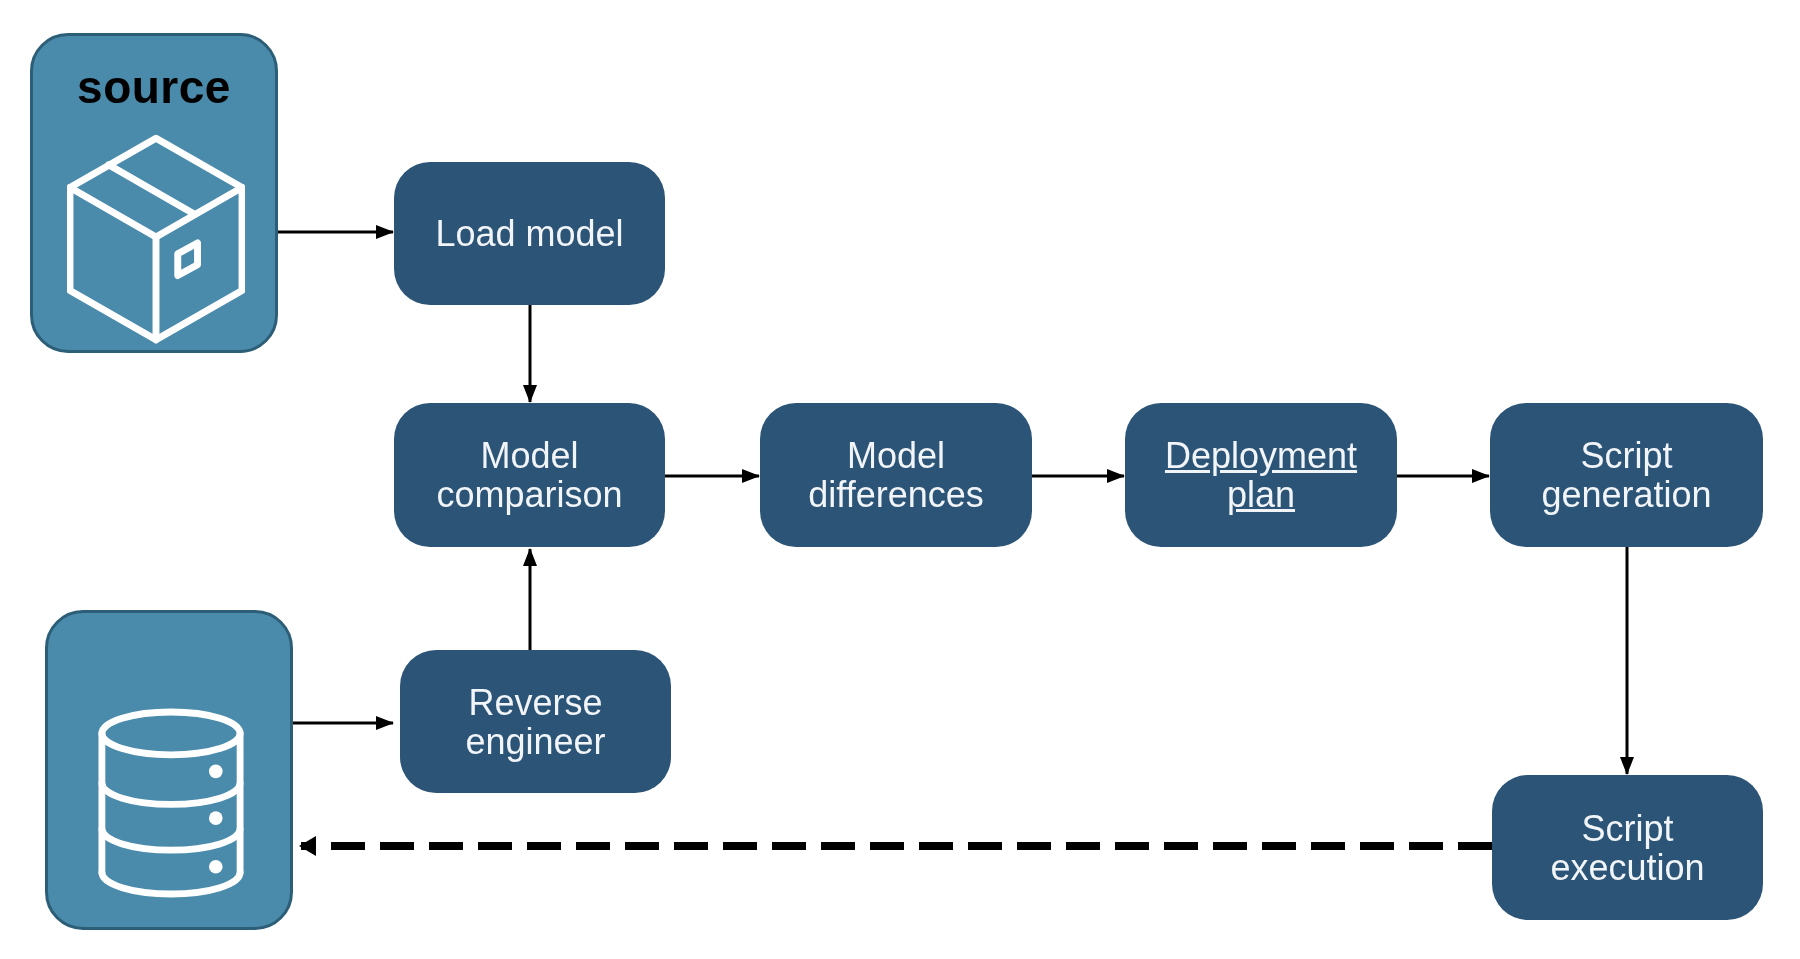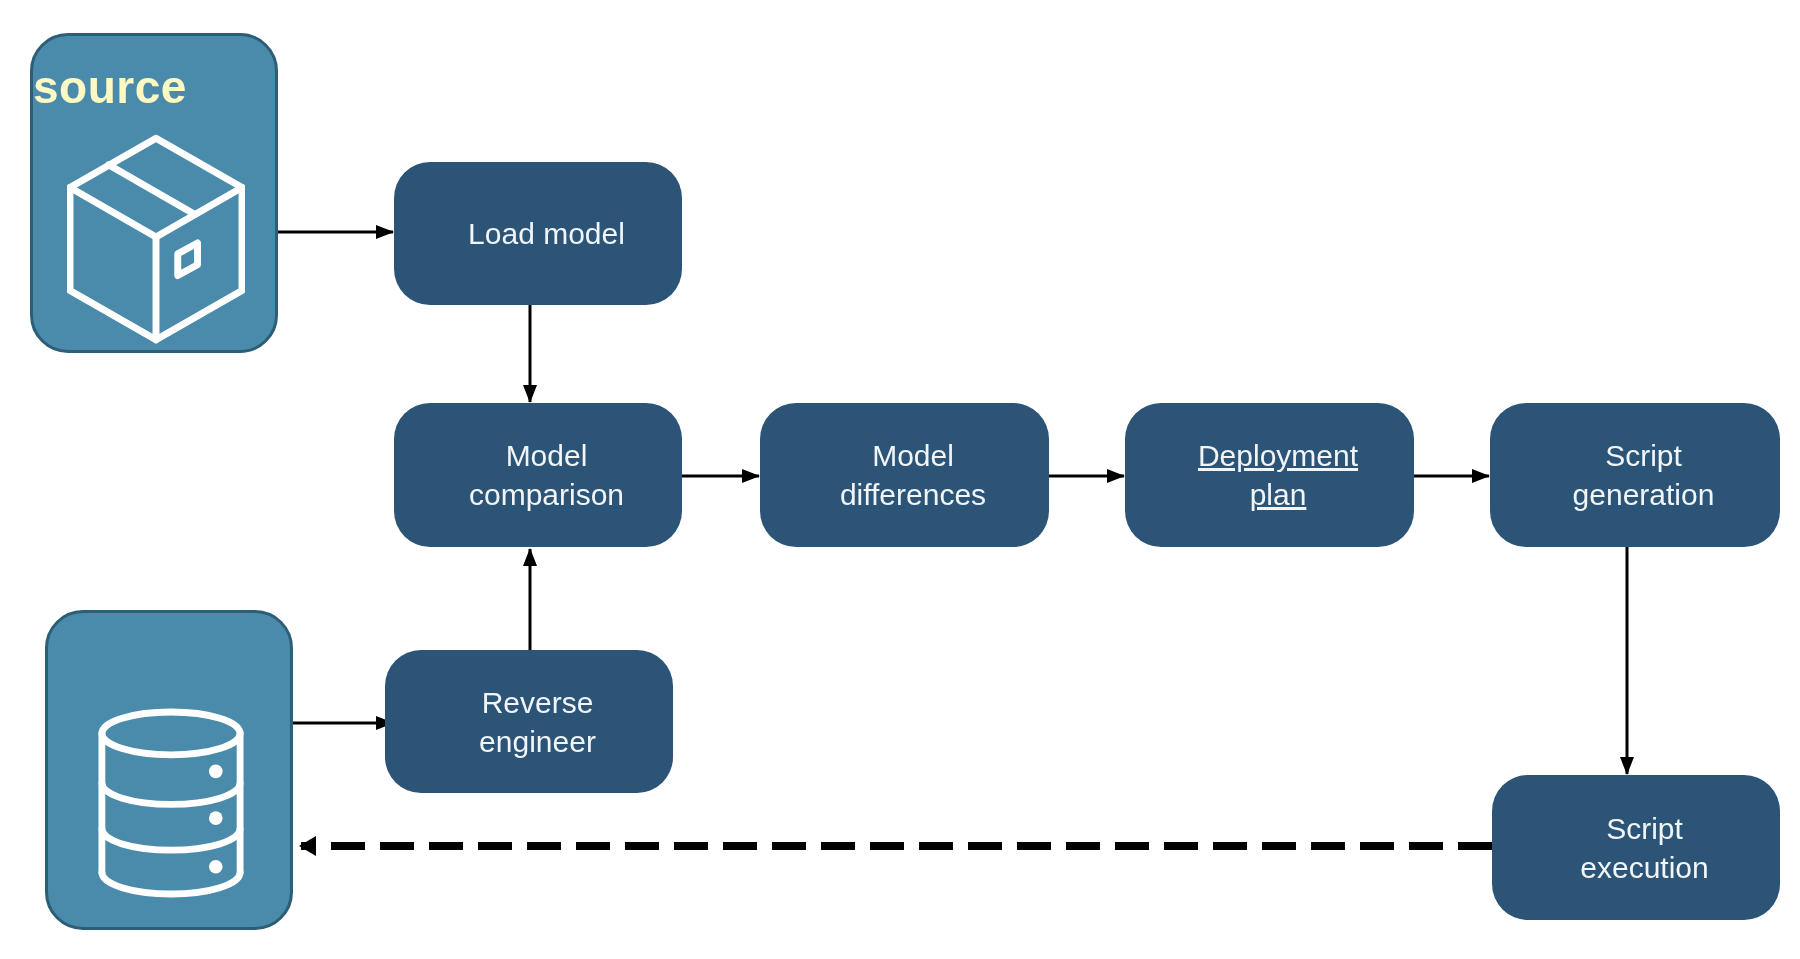--- a/index.html
+++ b/index.html
@@ -4,36 +4,36 @@
 <style>
   html,body{margin:0;padding:0;background:#ffffff;}
   body{width:1800px;height:959px;overflow:hidden;
        font-family:"Liberation Sans", sans-serif;}
   .diagram{position:relative;width:1800px;height:959px;background:#ffffff;}
   .edges{position:absolute;left:0;top:0;z-index:1;}
 
   
   .node{position:absolute;z-index:2;background:#2B5476;border-radius:36px;
         display:flex;align-items:center;justify-content:center;
-        color:#F2F5F8;font-size:30px;line-height:39px;text-align:center;
-        white-space:pre-line;padding-left:17px;}
+        color:#F2F5F8;font-size:36px;line-height:39px;text-align:center;
+        white-space:pre-line;}
   .n-load{left:394px;top:162px;width:271px;height:143px;}
   .n-comp{left:394px;top:403px;width:271px;height:144px;}
   .n-diff{left:760px;top:403px;width:272px;height:144px;}
   .n-plan{left:1125px;top:403px;width:272px;height:144px;text-decoration:underline;}
   .n-gen {left:1490px;top:403px;width:273px;height:144px;}
-  .n-rev {left:385px;top:650px;width:271px;height:143px;}
+  .n-rev {left:400px;top:650px;width:271px;height:143px;}
   .n-exec{left:1492px;top:775px;width:271px;height:145px;}
 
   
   .endpoint{position:absolute;z-index:2;background:#4A8BAB;
             border:3px solid #2D5E77;border-radius:38px;box-sizing:border-box;}
   .endpoint.source{left:30px;top:33px;width:248px;height:320px;}
   .endpoint.target{left:45px;top:610px;width:248px;height:320px;}
-  .endpoint-label{margin-top:24px;text-align:left;color:#fef9c3;
+  .endpoint-label{margin-top:24px;text-align:center;color:#000000;
                   font-size:46px;font-weight:bold;letter-spacing:0.5px;}
   .endpoint-icon{position:absolute;}
   .endpoint.source .endpoint-icon{left:34px;top:98px;width:178px;height:210px;}
   .endpoint.target .endpoint-icon{left:50px;top:93px;width:146px;height:194px;}
   .icon-stroke{fill:none;stroke:#ffffff;stroke-width:7;
                stroke-linejoin:round;stroke-linecap:round;}
   .icon-dot{fill:#ffffff;stroke:none;}
 </style>
 </head>
 <body>

